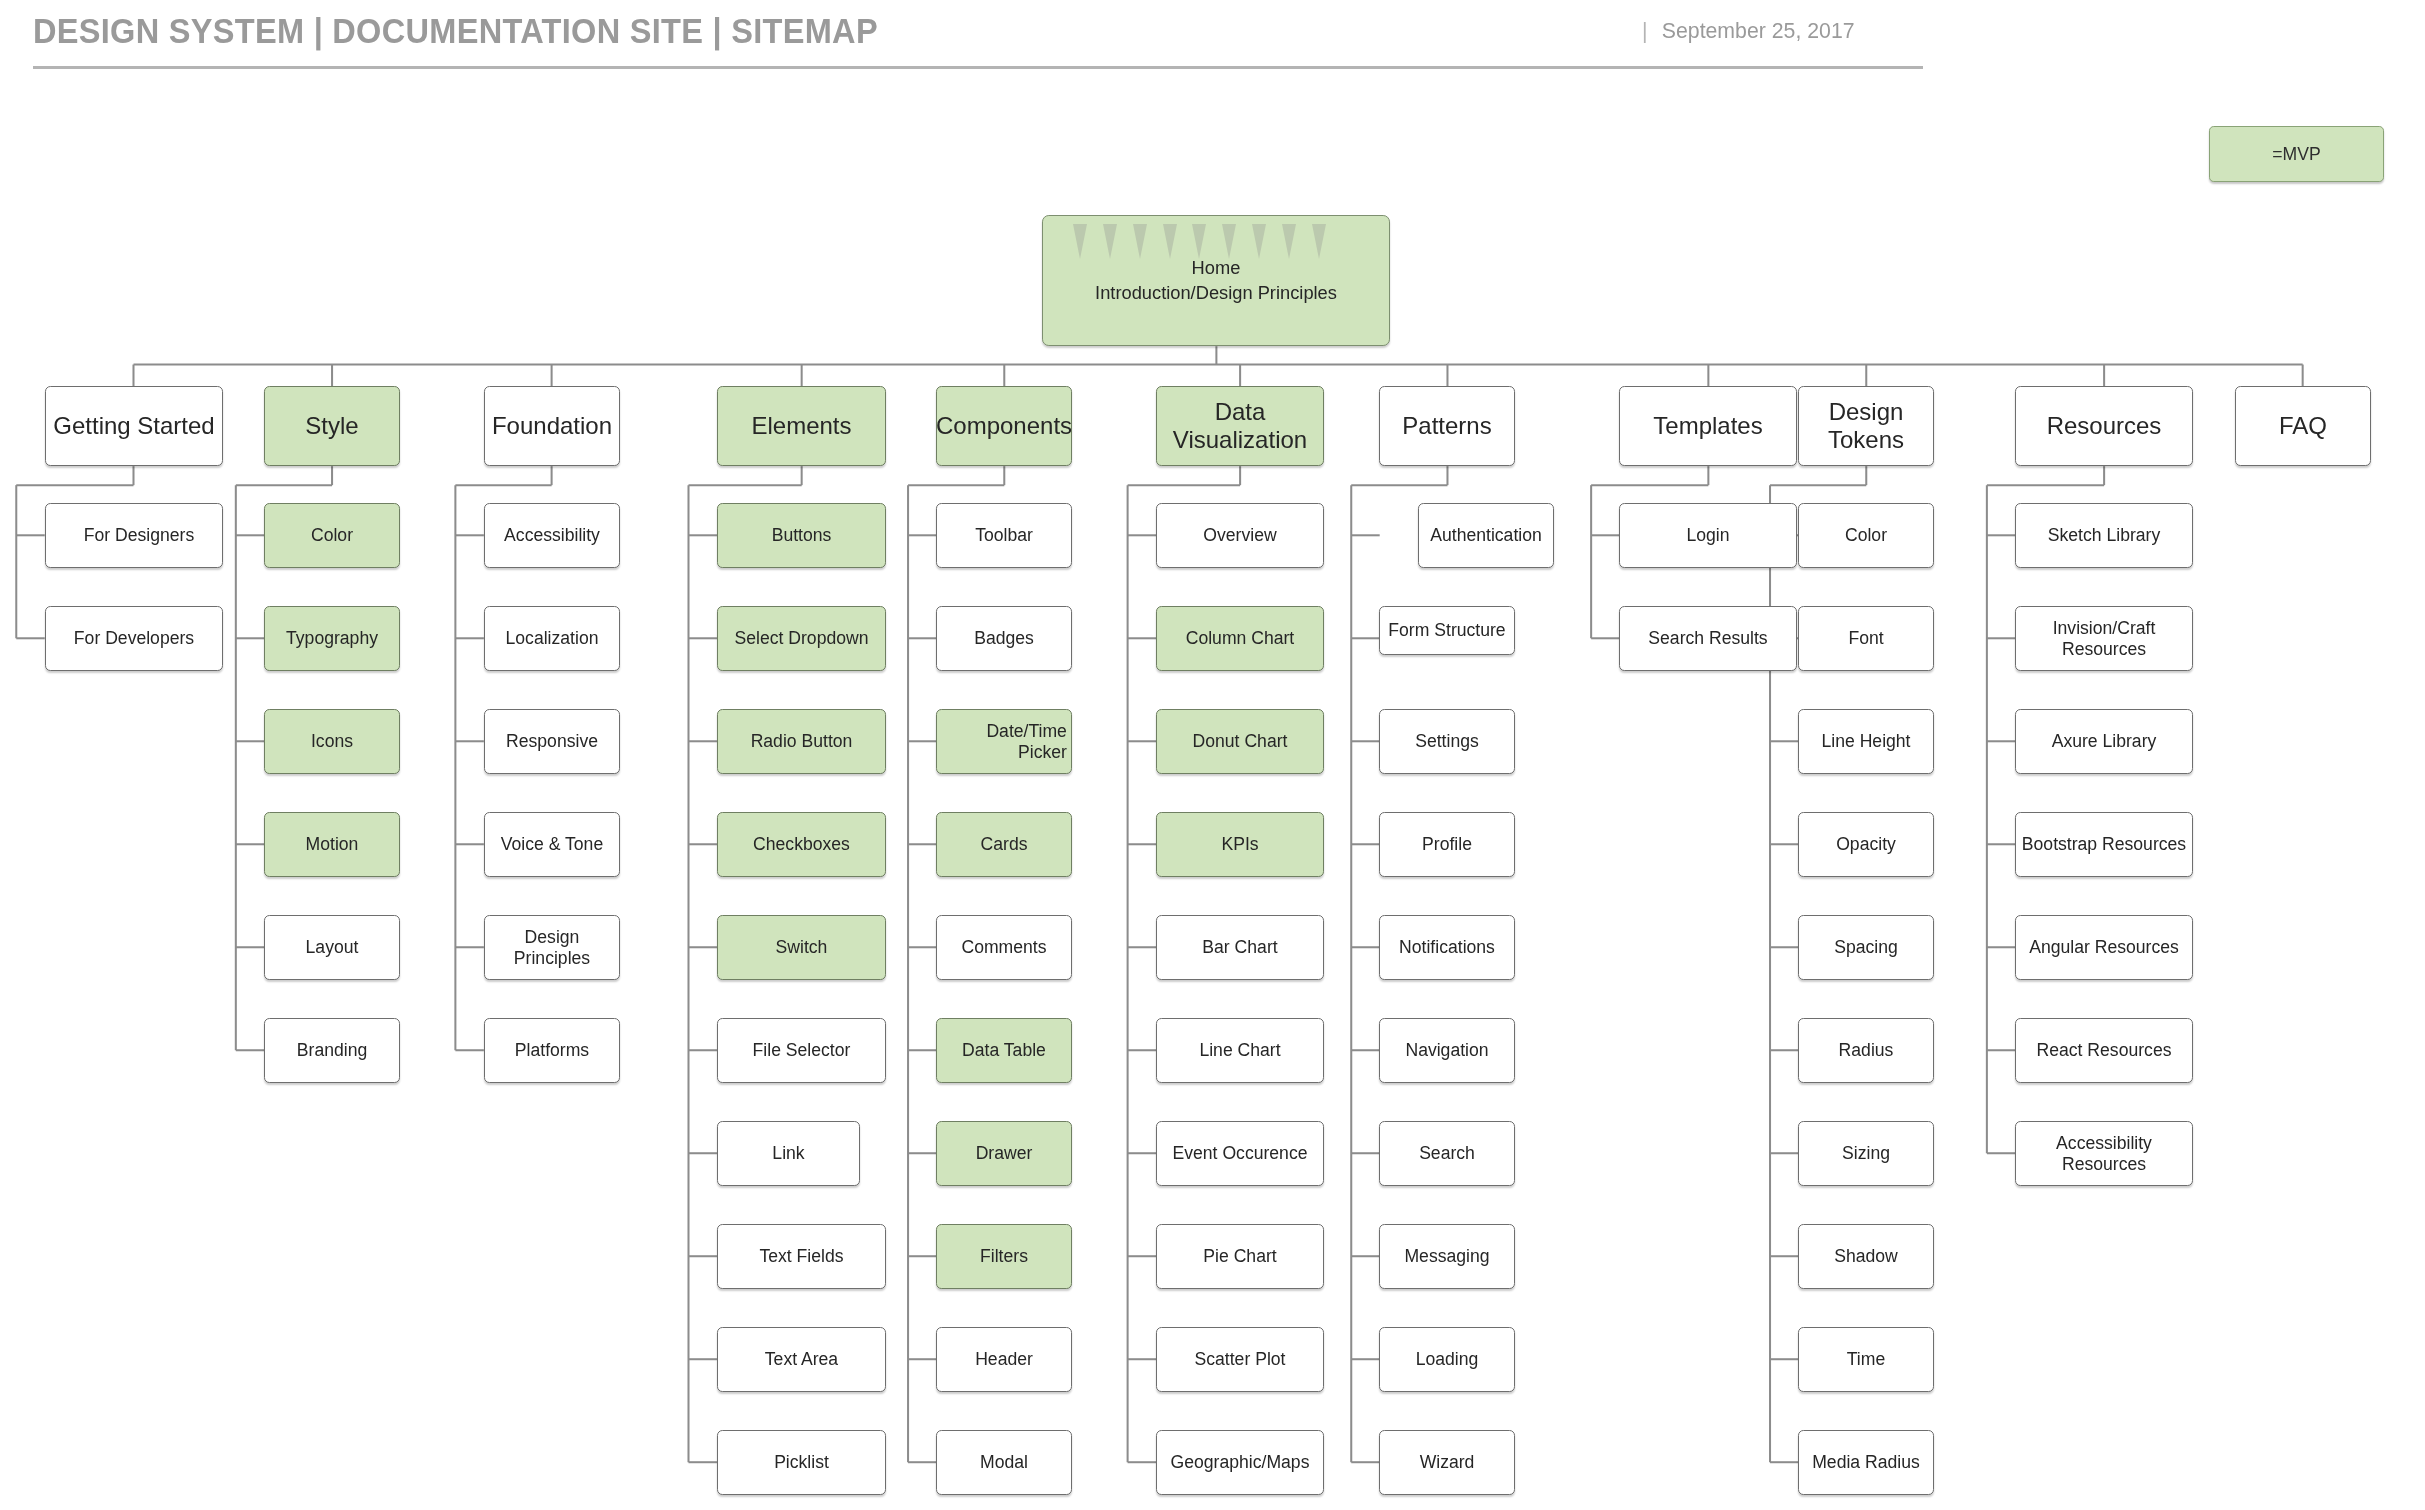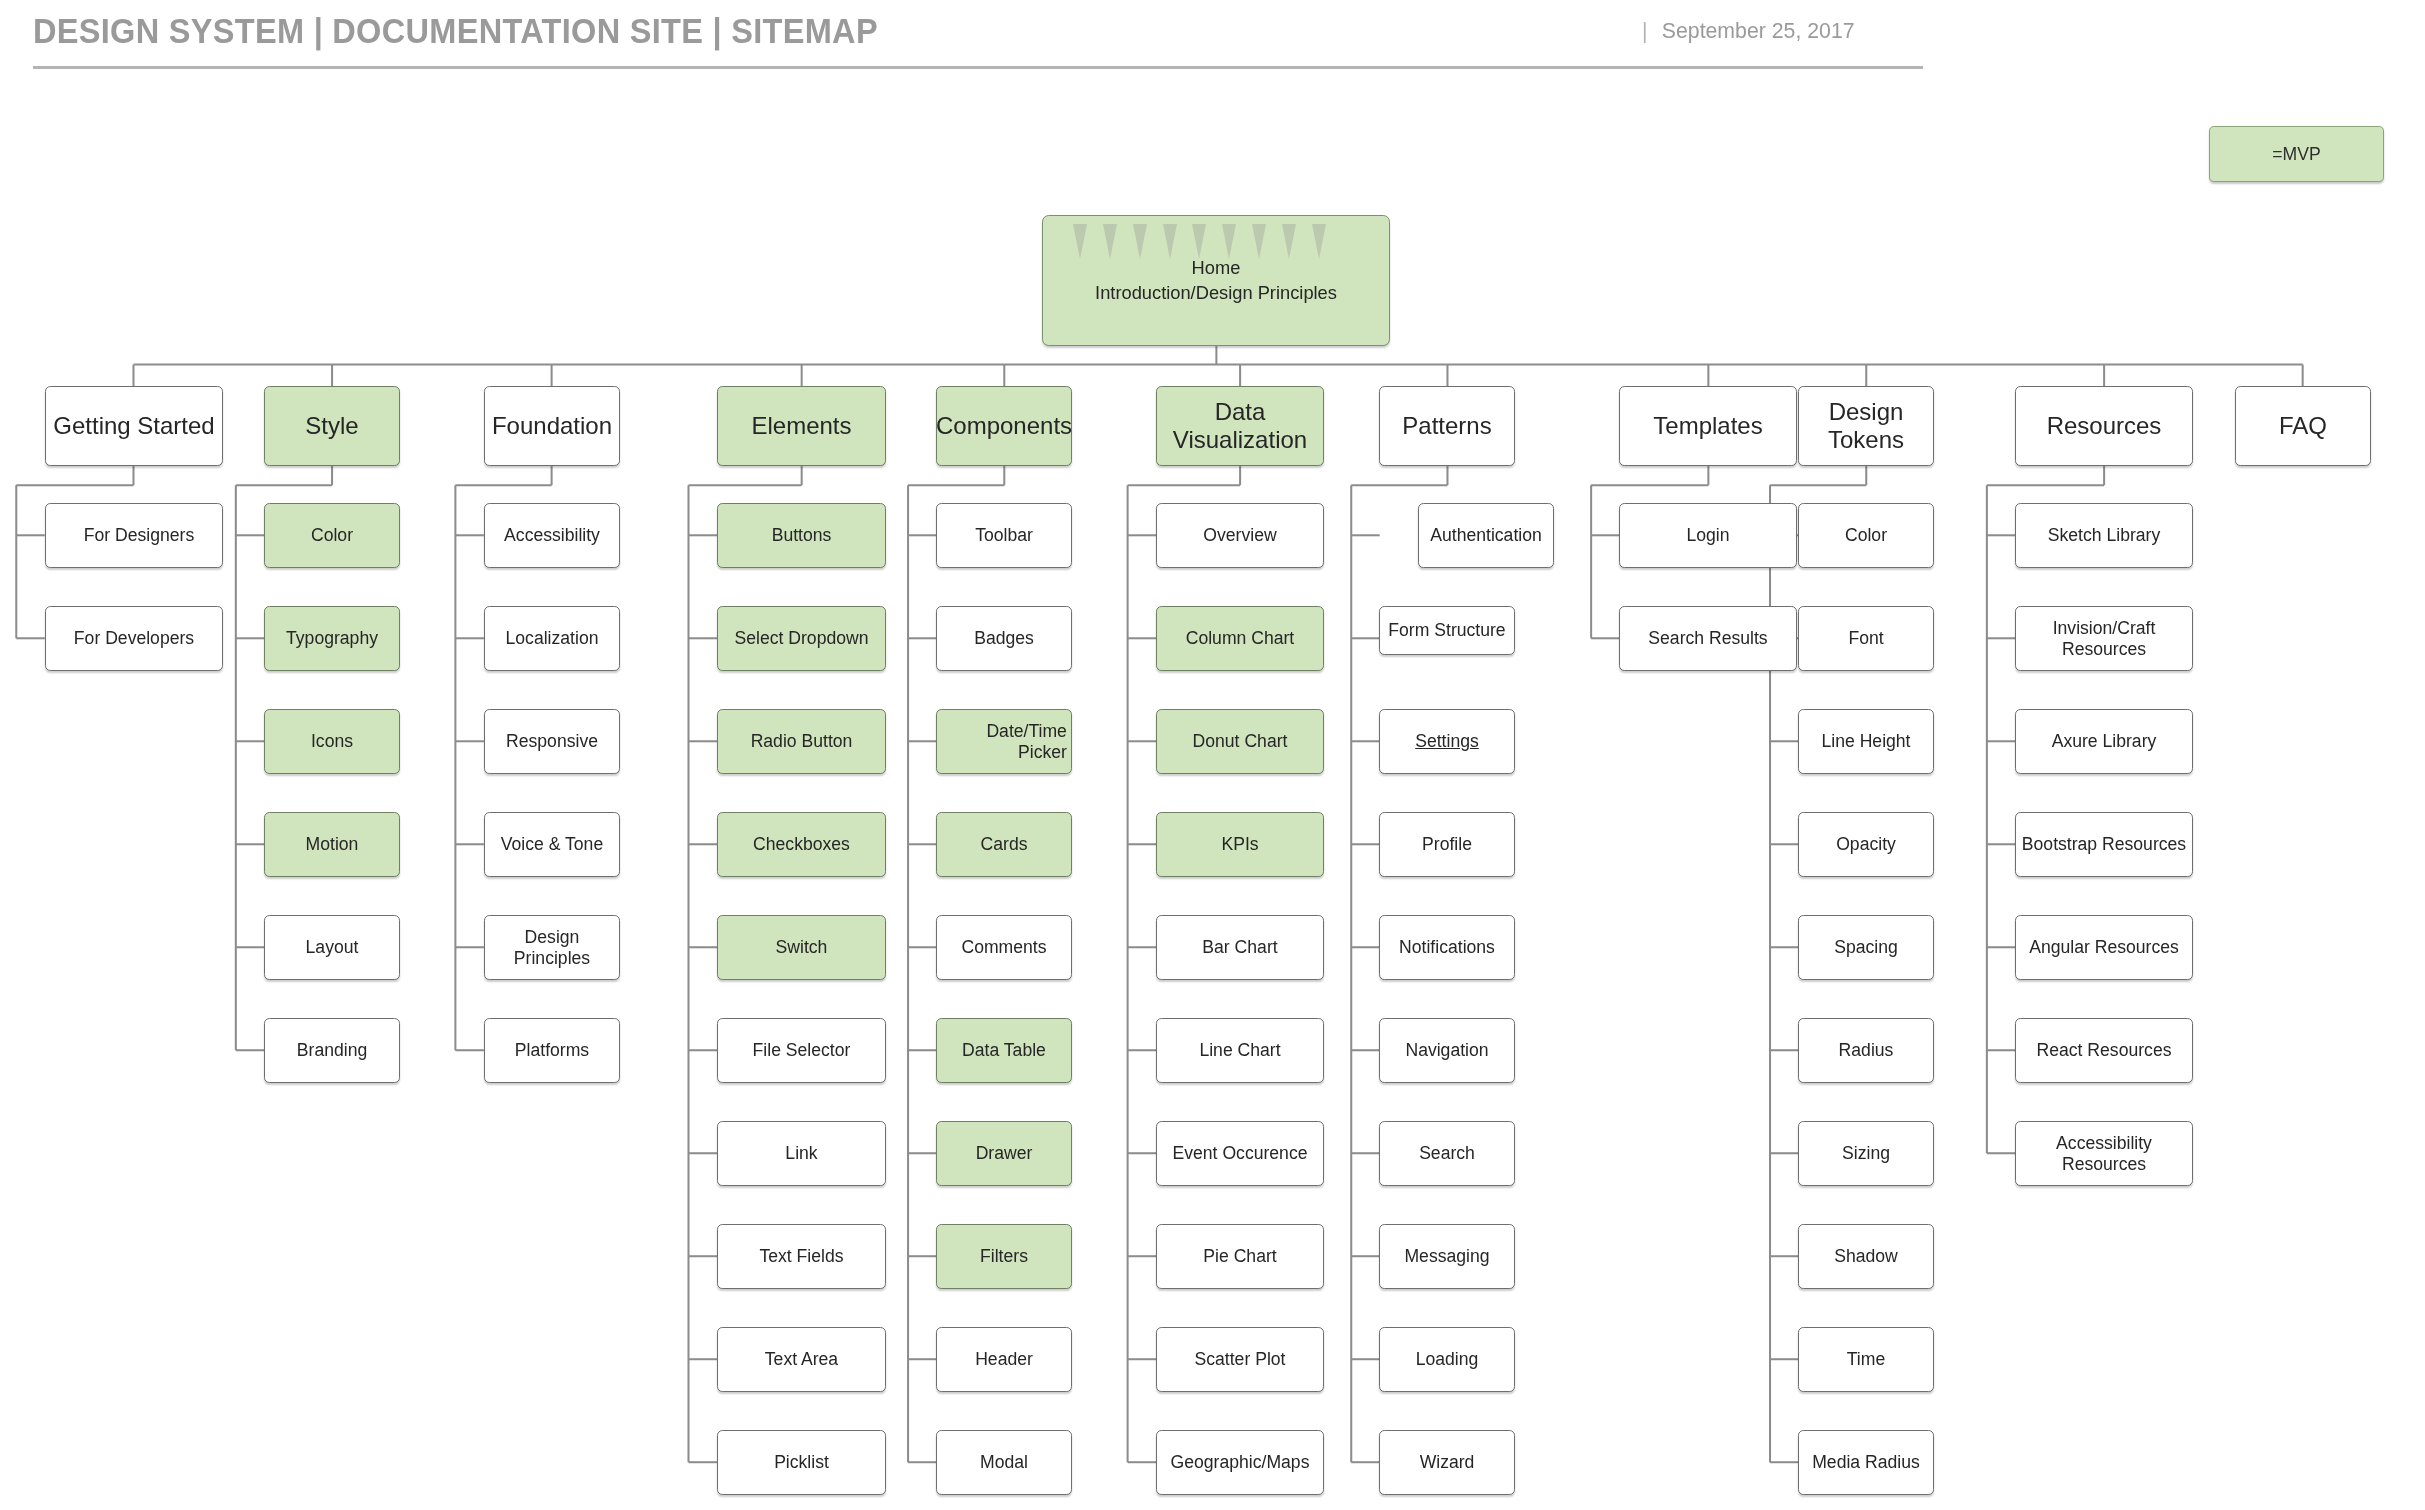--- a/index.html
+++ b/index.html
@@ -335,21 +335,21 @@
     </div>
     <div class="node mvp" style="left: 717px; top: 812px; width: 169px; height: 65px;">
       <span>Checkboxes</span>
     </div>
     <div class="node mvp" style="left: 717px; top: 915px; width: 169px; height: 65px;">
       <span>Switch</span>
     </div>
     <div class="node" style="left: 717px; top: 1018px; width: 169px; height: 65px;">
       <span>File Selector</span>
     </div>
-    <div class="node" style="left: 717px; top: 1121px; width: 169px; height: 65px; text-align: center;">
+    <div class="node" style="left: 717px; top: 1121px; width: 143px; height: 65px; text-align: center;">
       <span>Link</span>
     </div>
     <div class="node" style="left: 717px; top: 1224px; width: 169px; height: 65px;">
       <span>Text Fields</span>
     </div>
     <div class="node" style="left: 717px; top: 1327px; width: 169px; height: 65px;">
       <span>Text Area</span>
     </div>
     <div class="node" style="left: 717px; top: 1430px; width: 169px; height: 65px;">
       <span>Picklist</span>
@@ -422,21 +422,21 @@
     </div>
     <div class="node l1" style="left: 1379px; top: 386px; width: 136px; height: 80px;">
       <span>Patterns</span>
     </div>
     <div class="node" style="left: 1418px; top: 503px; width: 136px; height: 65px;">
       <span>Authentication</span>
     </div>
     <div class="node" style="left: 1379px; top: 606px; width: 136px; height: 49px;">
       <span>Form Structure</span>
     </div>
-    <div class="node" style="left: 1379px; top: 709px; width: 136px; height: 65px; text-decoration: underline;">
+    <div class="node" style="left: 1379px; top: 709px; width: 136px; height: 65px;">
       <span>Settings</span>
     </div>
     <div class="node" style="left: 1379px; top: 812px; width: 136px; height: 65px;">
       <span>Profile</span>
     </div>
     <div class="node" style="left: 1379px; top: 915px; width: 136px; height: 65px;">
       <span>Notifications</span>
     </div>
     <div class="node" style="left: 1379px; top: 1018px; width: 136px; height: 65px;">
       <span>Navigation</span>

